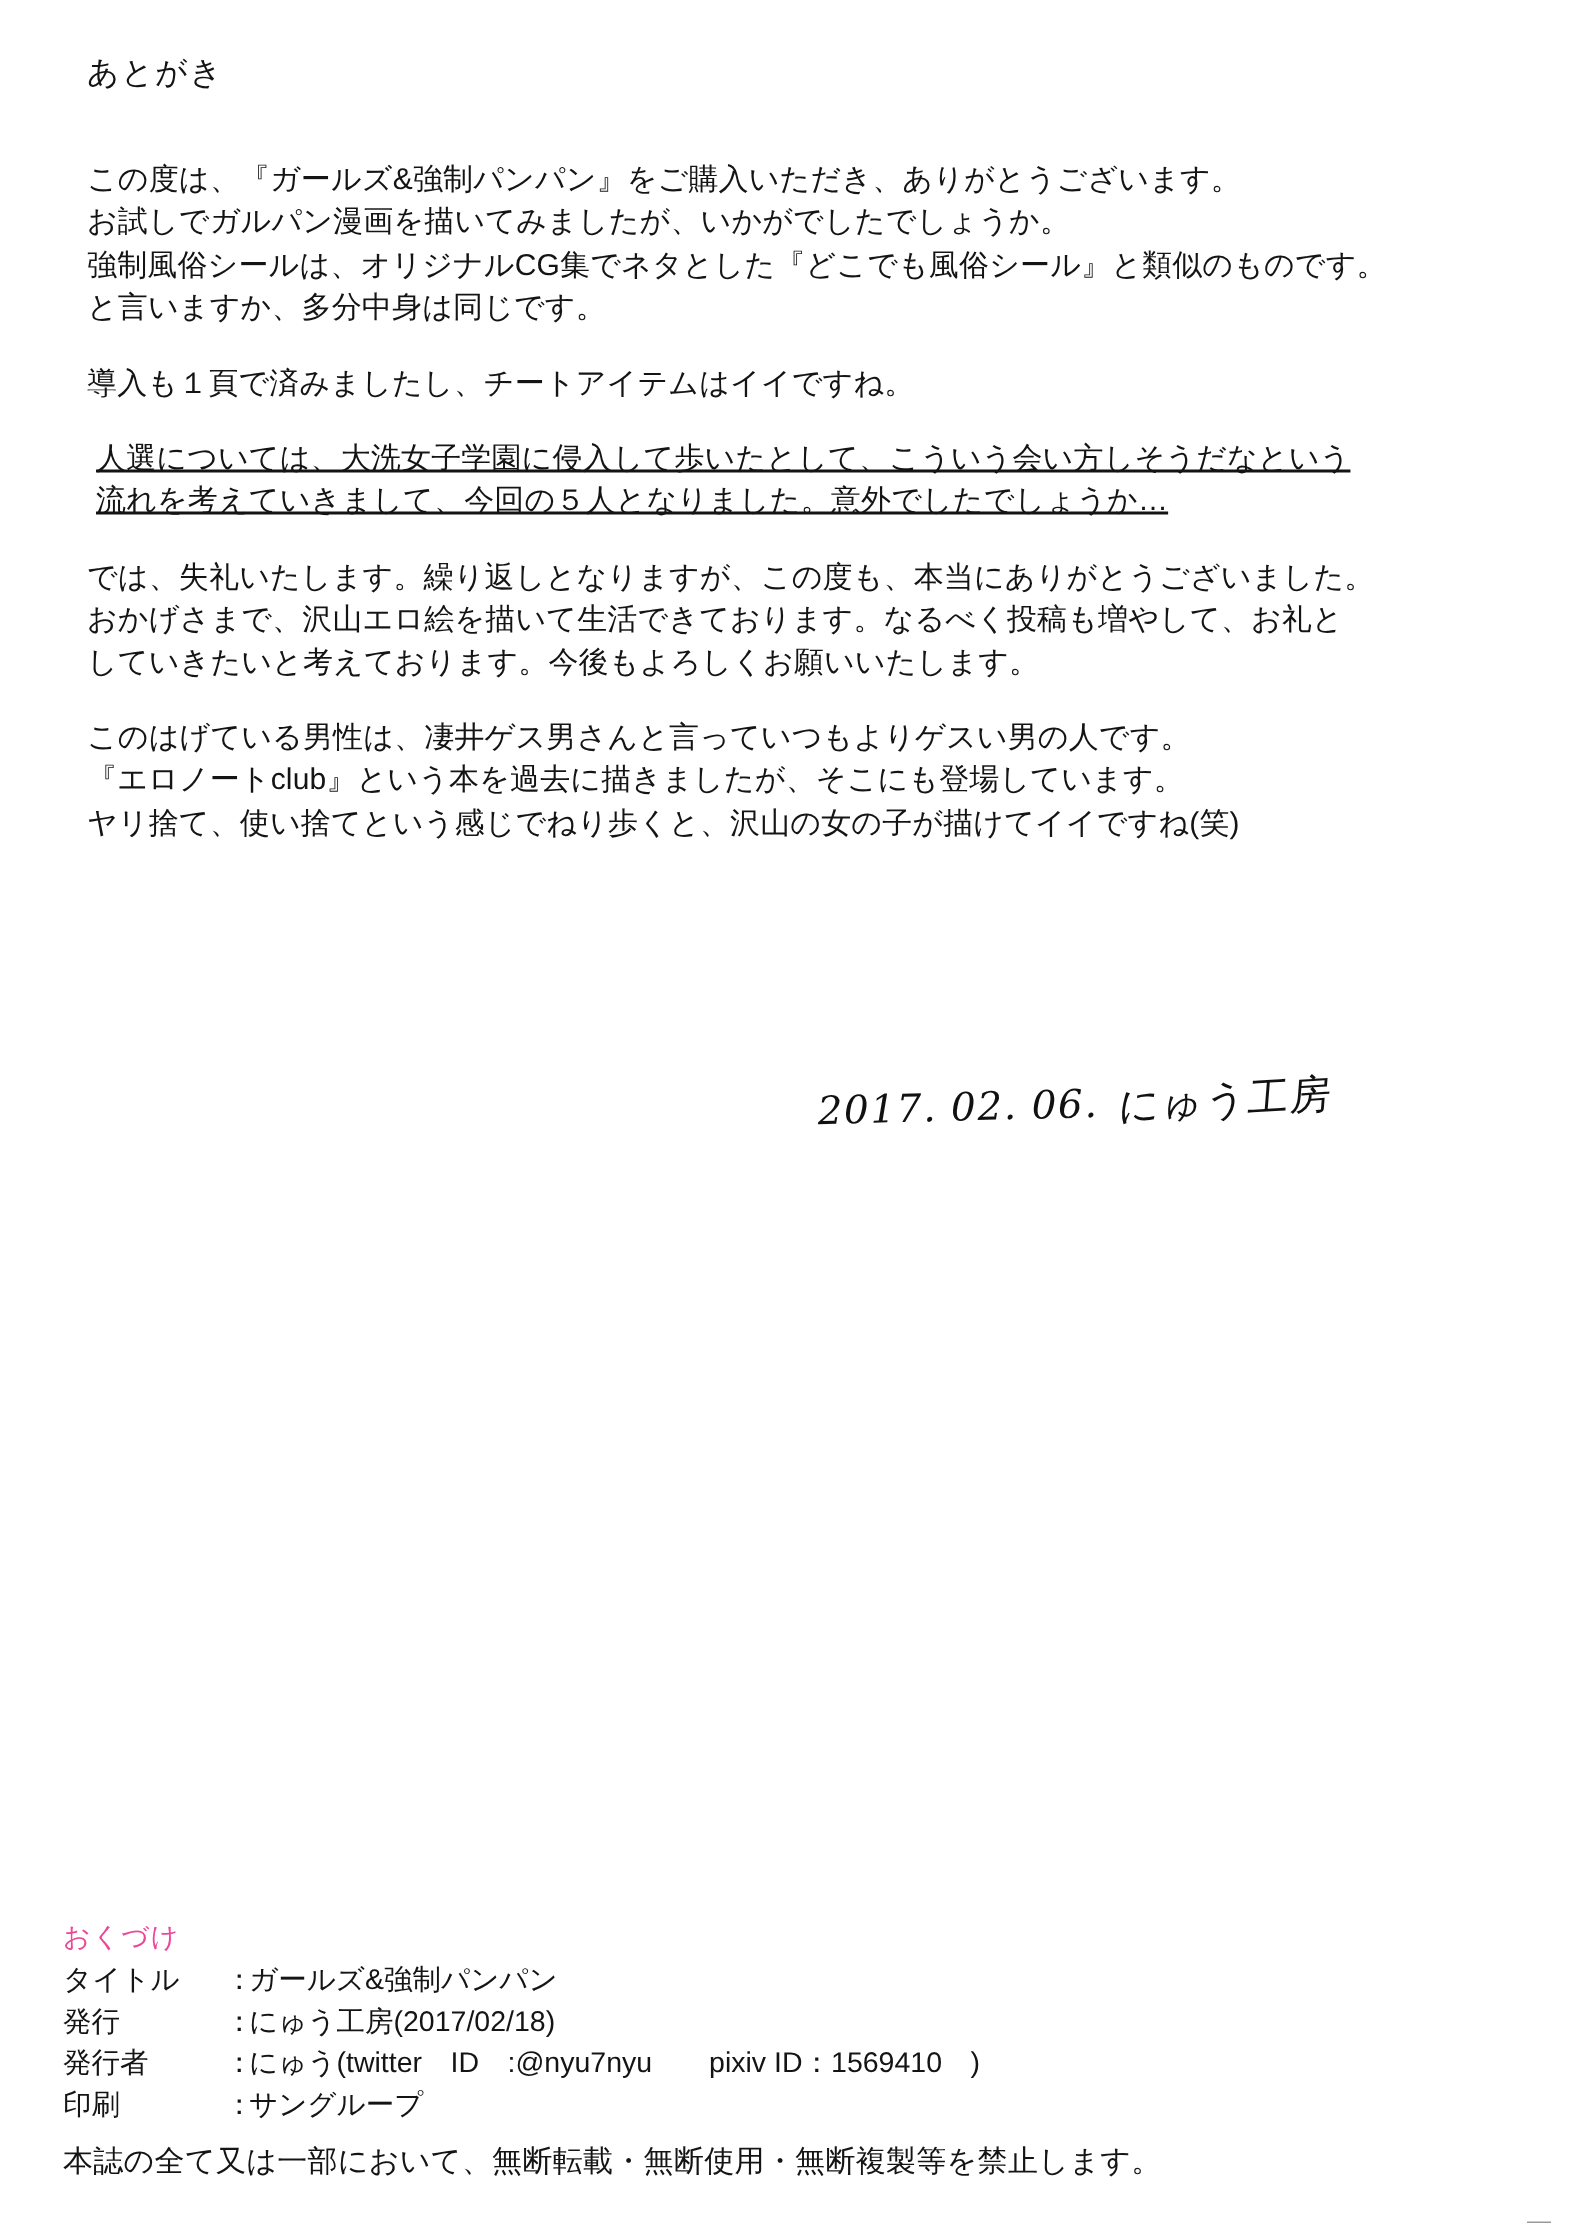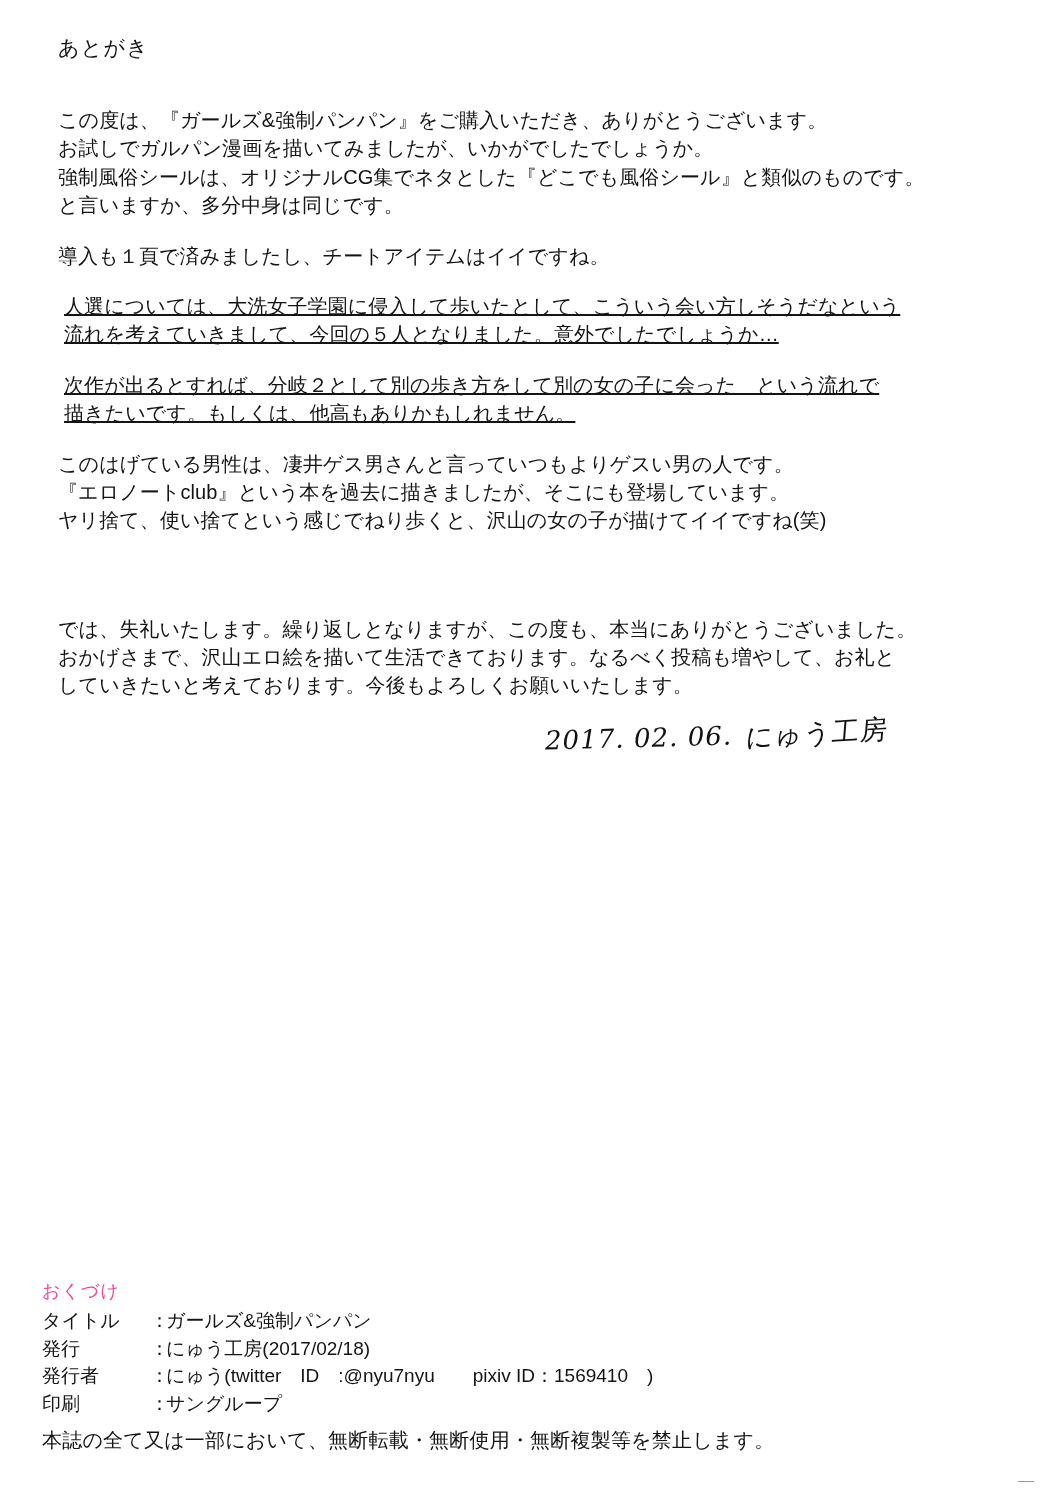--- a/index.html
+++ b/index.html
@@ -132,28 +132,26 @@
   <div class="afterword-heading">あとがき</div>
 
   <div class="afterword-body">
     <p class="para">この度は、『ガールズ&amp;強制パンパン』をご購入いただき、ありがとうございます。
 お試しでガルパン漫画を描いてみましたが、いかがでしたでしょうか。
 強制風俗シールは、オリジナルCG集でネタとした『どこでも風俗シール』と類似のものです。
 と言いますか、多分中身は同じです。</p>
     <p class="para">導入も１頁で済みましたし、チートアイテムはイイですね。</p>
     <p class="para indent">人選については、大洗女子学園に侵入して歩いたとして、こういう会い方しそうだなという
 流れを考えていきまして、今回の５人となりました。意外でしたでしょうか…</p>
-    <p class="para indent">次作が出るとすれば、分岐２として別の歩き方をして別の女の子に会った　という流れで
-描きたいです。もしくは、他高もありかもしれません。</p>
+    <p class="para">では、失礼いたします。繰り返しとなりますが、この度も、本当にありがとうございました。
+おかげさまで、沢山エロ絵を描いて生活できております。なるべく投稿も増やして、お礼と
+していきたいと考えております。今後もよろしくお願いいたします。</p>
     <p class="para gap-lg">このはげている男性は、凄井ゲス男さんと言っていつもよりゲスい男の人です。
 『エロノートclub』という本を過去に描きましたが、そこにも登場しています。
 ヤリ捨て、使い捨てという感じでねり歩くと、沢山の女の子が描けてイイですね(笑)</p>
-    <p class="para">では、失礼いたします。繰り返しとなりますが、この度も、本当にありがとうございました。
-おかげさまで、沢山エロ絵を描いて生活できております。なるべく投稿も増やして、お礼と
-していきたいと考えております。今後もよろしくお願いいたします。</p>
   </div>
 
   <div class="signature">
     <span class="date">2017. 02. 06.</span><span class="mark">にゅう工房</span>
   </div>
 
   <div class="colophon-heading">おくづけ</div>
 
   <div class="colophon-table">
     <div class="col-row">

